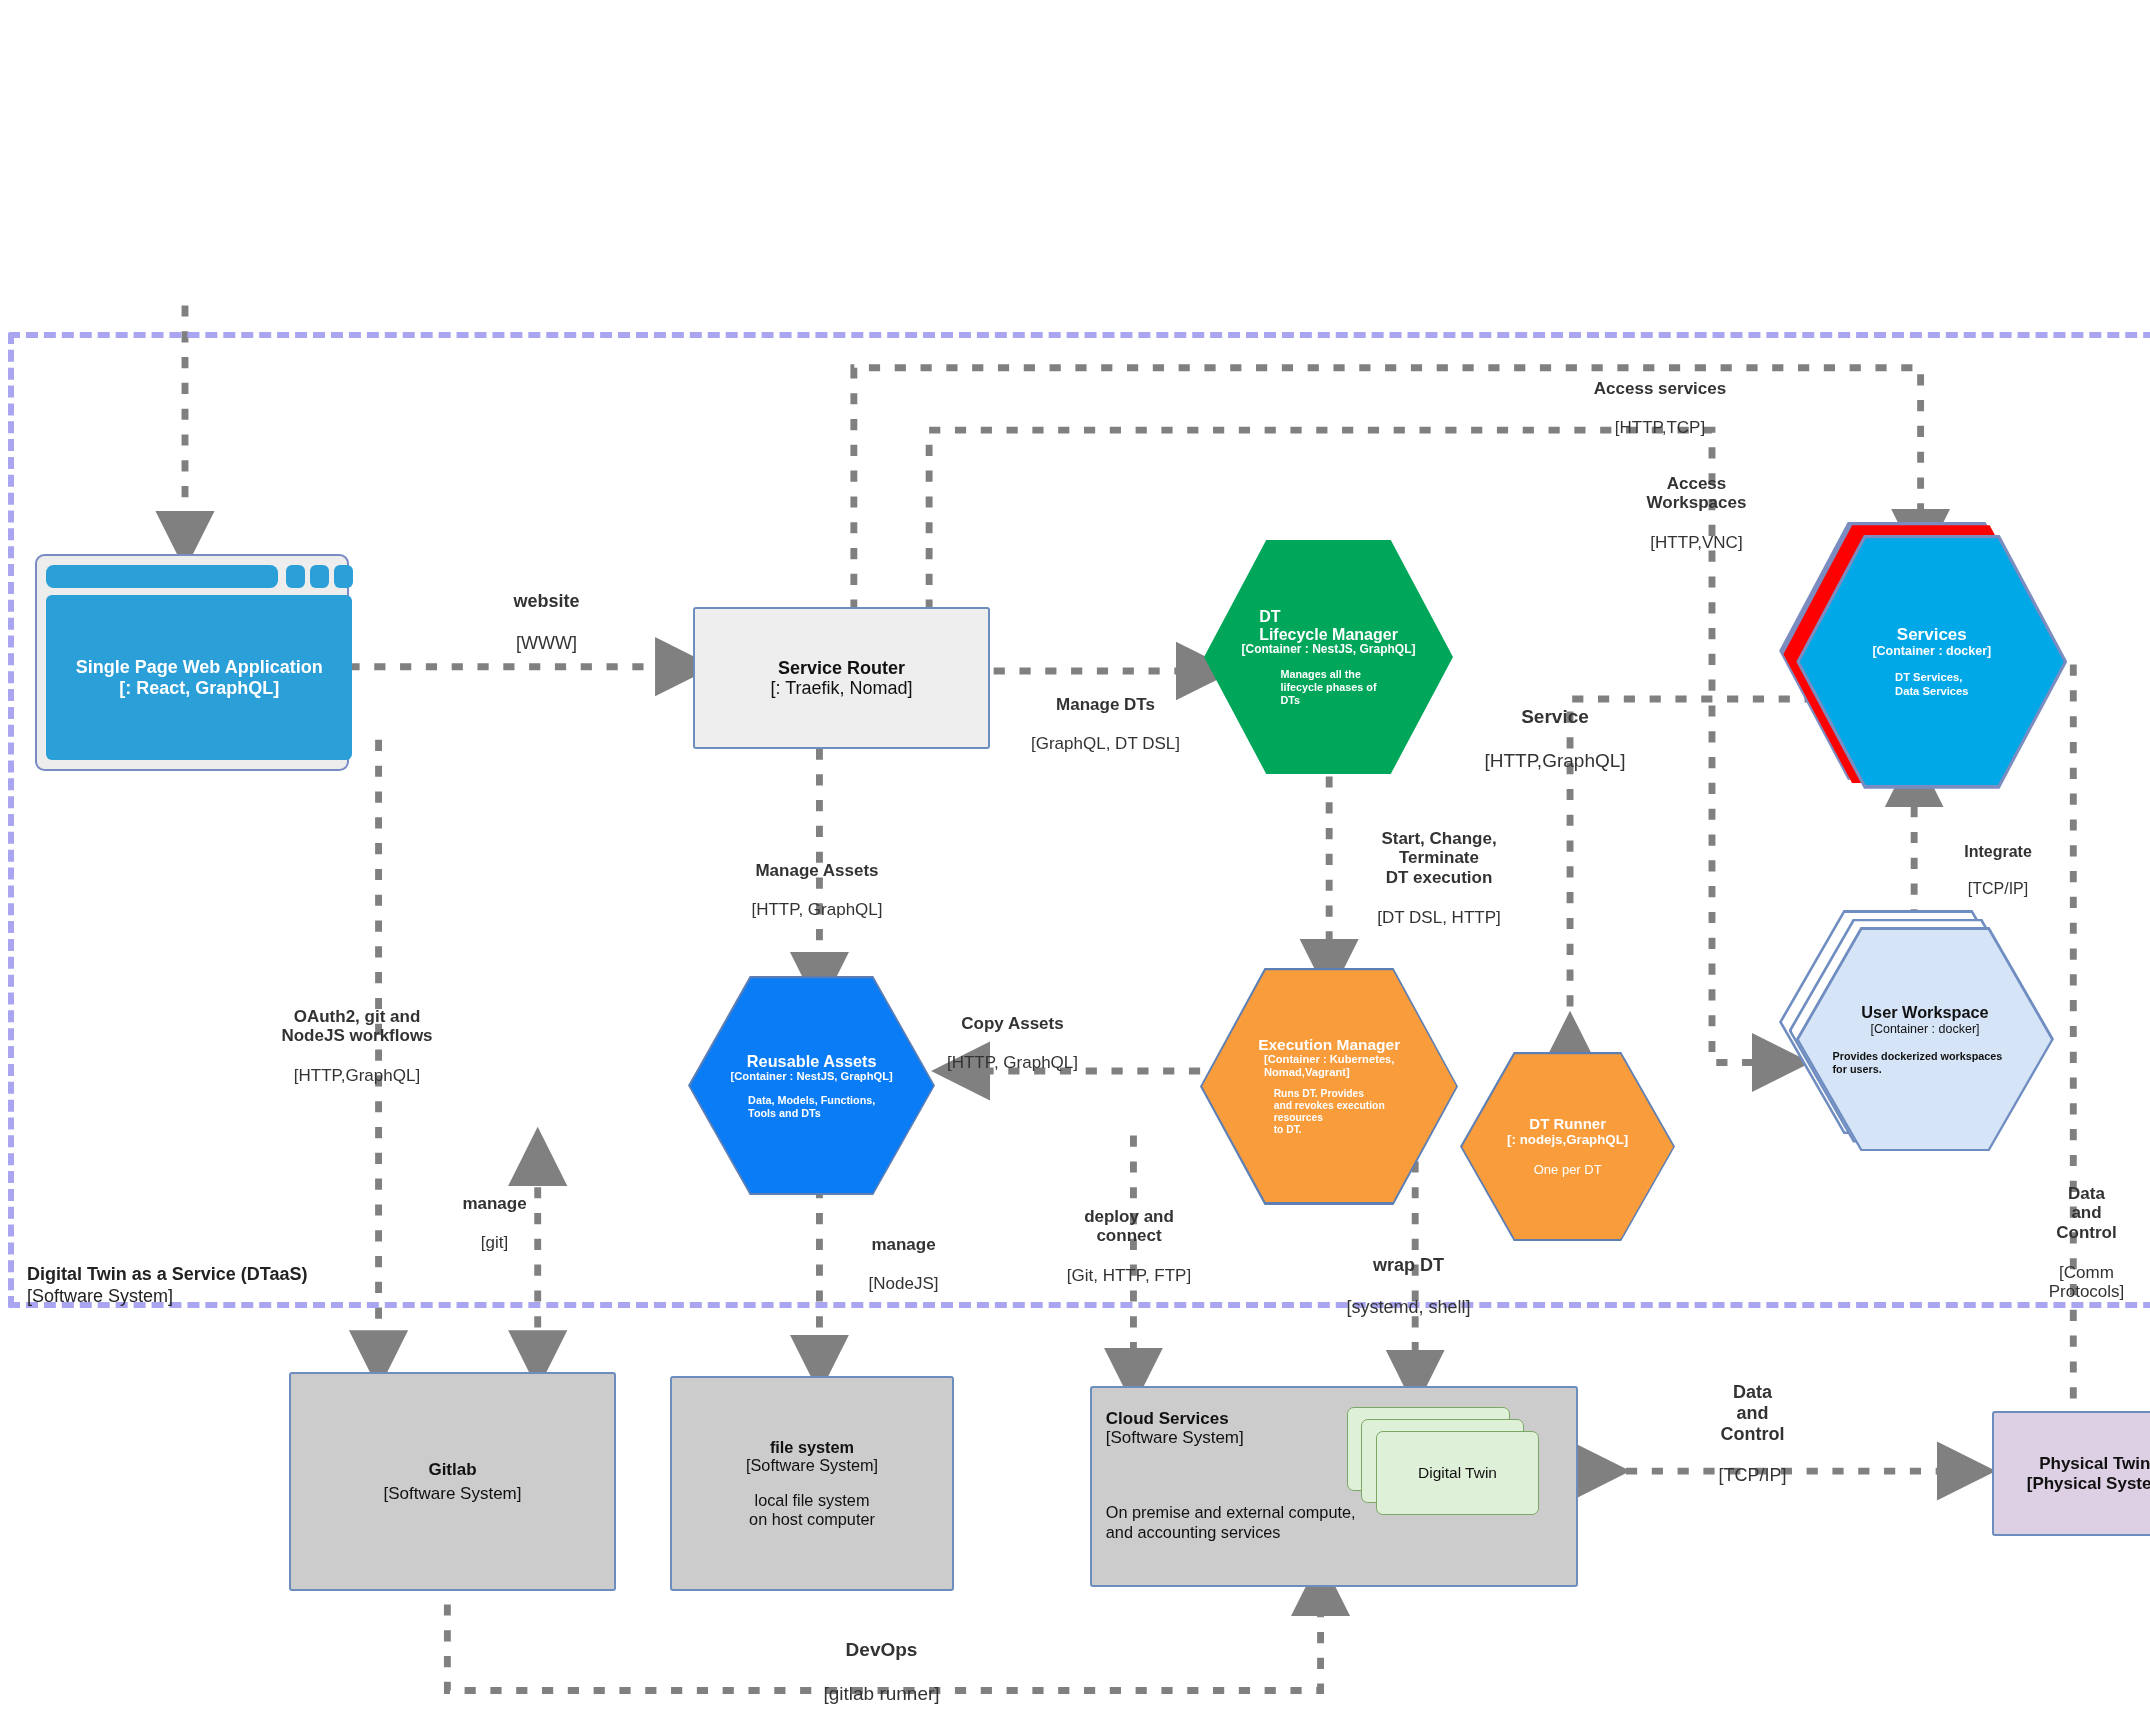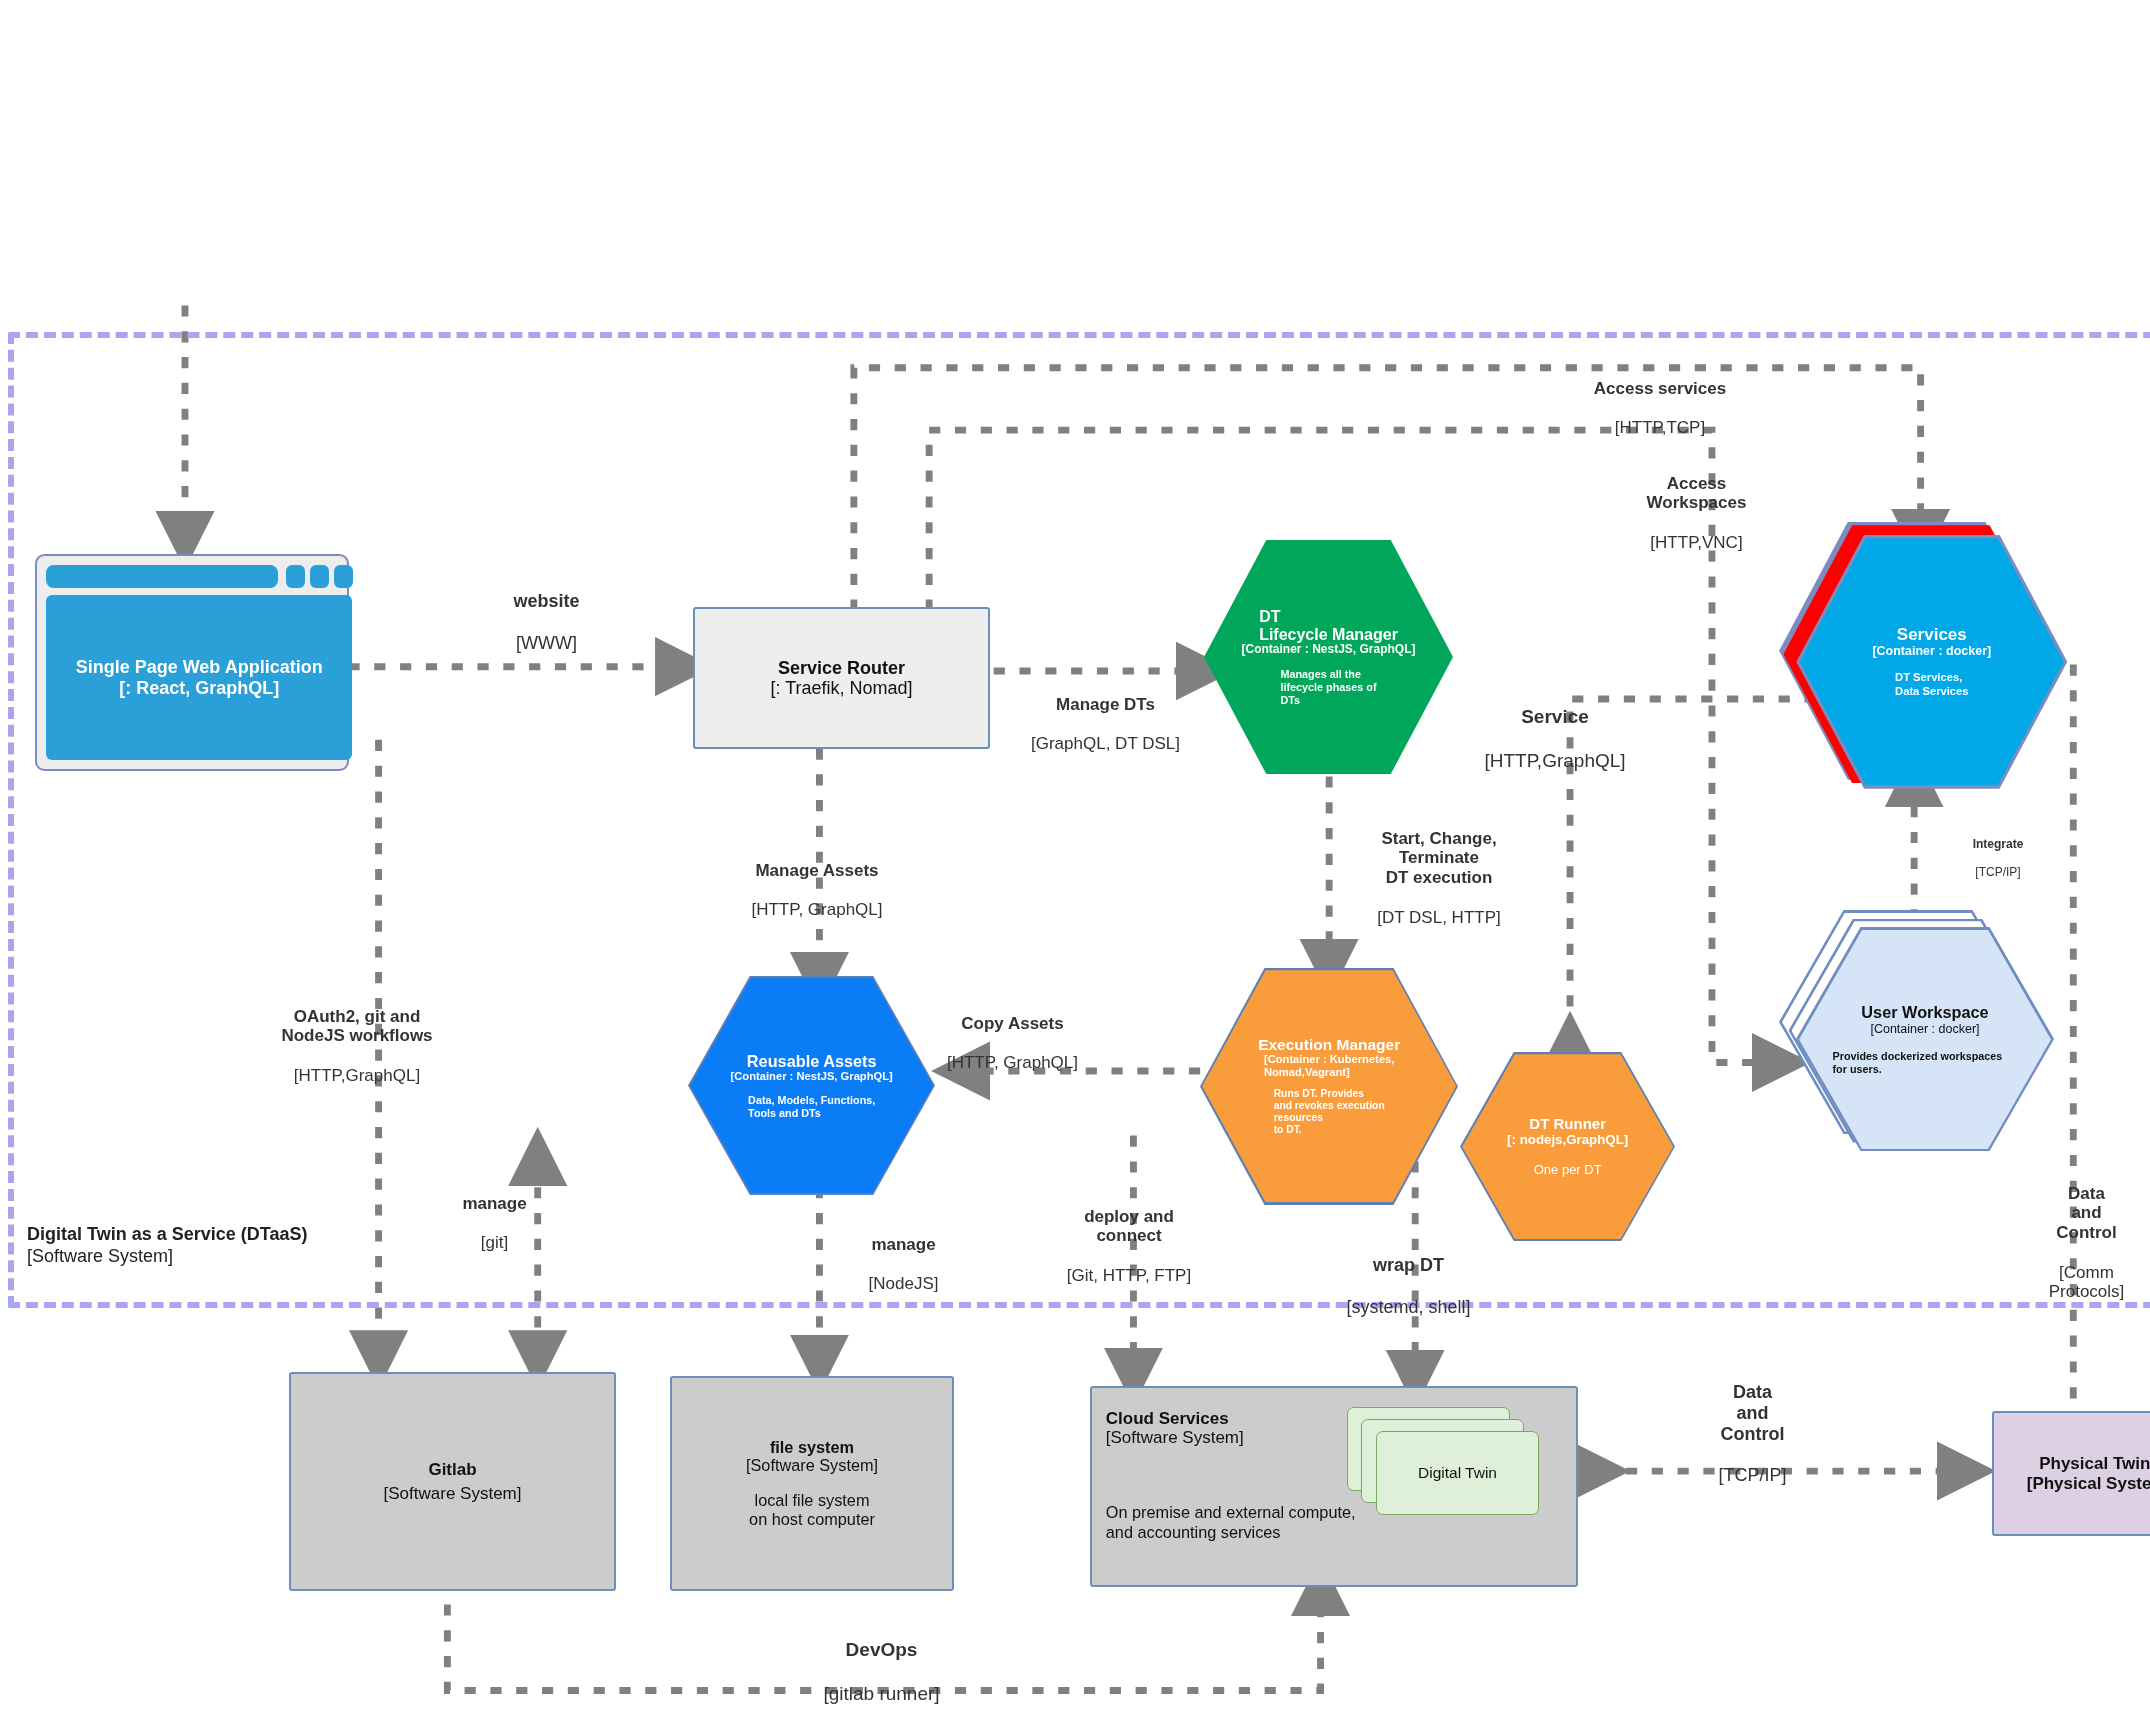--- a/index.html
+++ b/index.html
@@ -40,21 +40,21 @@
 
   
   .boundary{position:absolute;border:6px dashed #a9a5f0;border-radius:2.6px;box-sizing:border-box;}
 
   
   .elabel{position:absolute;text-align:center;color:#333333;line-height:1.16;white-space:pre-line;}
   .elabel .lt{font-weight:bold;display:block;}
   .elabel .lp{font-weight:normal;display:block;}
 
   .boundary-label{position:absolute;text-align:left;color:#222222;line-height:1.2;}
-  .boundary-label .lt{font-weight:bold;display:block;}
+  .boundary-label .lt{font-weight:bold;display:block;margin-top:40px;}
   .boundary-label .lp{font-weight:normal;display:block;}
 
   
   .dtcard{position:absolute;background:#dff0d8;border:1.7px solid #7aa864;border-radius:6.9px;box-sizing:border-box;
           display:flex;align-items:center;justify-content:center;color:#111;}
 </style>
 </head>
 <body>
 
 <div id="stage">
@@ -269,21 +269,21 @@
   <div class="elabel" style="left:920px;top:994px;width:185px;font-size:17px;">
     <span class="lt">Copy Assets</span>
     <span class="lp">[HTTP, GraphQL]</span>
   </div>
 
   <div class="elabel" style="left:1454px;top:684px;width:202px;font-size:19px;">
     <span class="lt">Service</span>
     <span class="lp">[HTTP,GraphQL]</span>
   </div>
 
-  <div class="elabel" style="left:1927px;top:824px;width:142px;font-size:12px;">
+  <div class="elabel" style="left:1927px;top:824px;width:142px;font-size:16px;">
     <span class="lt">Integrate</span>
     <span class="lp">[TCP/IP]</span>
   </div>
 
   <div class="elabel" style="left:258px;top:987px;width:198px;font-size:17px;">
     <span class="lt">OAuth2, git and
 NodeJS workflows</span>
     <span class="lp">[HTTP,GraphQL]</span>
   </div>
 

